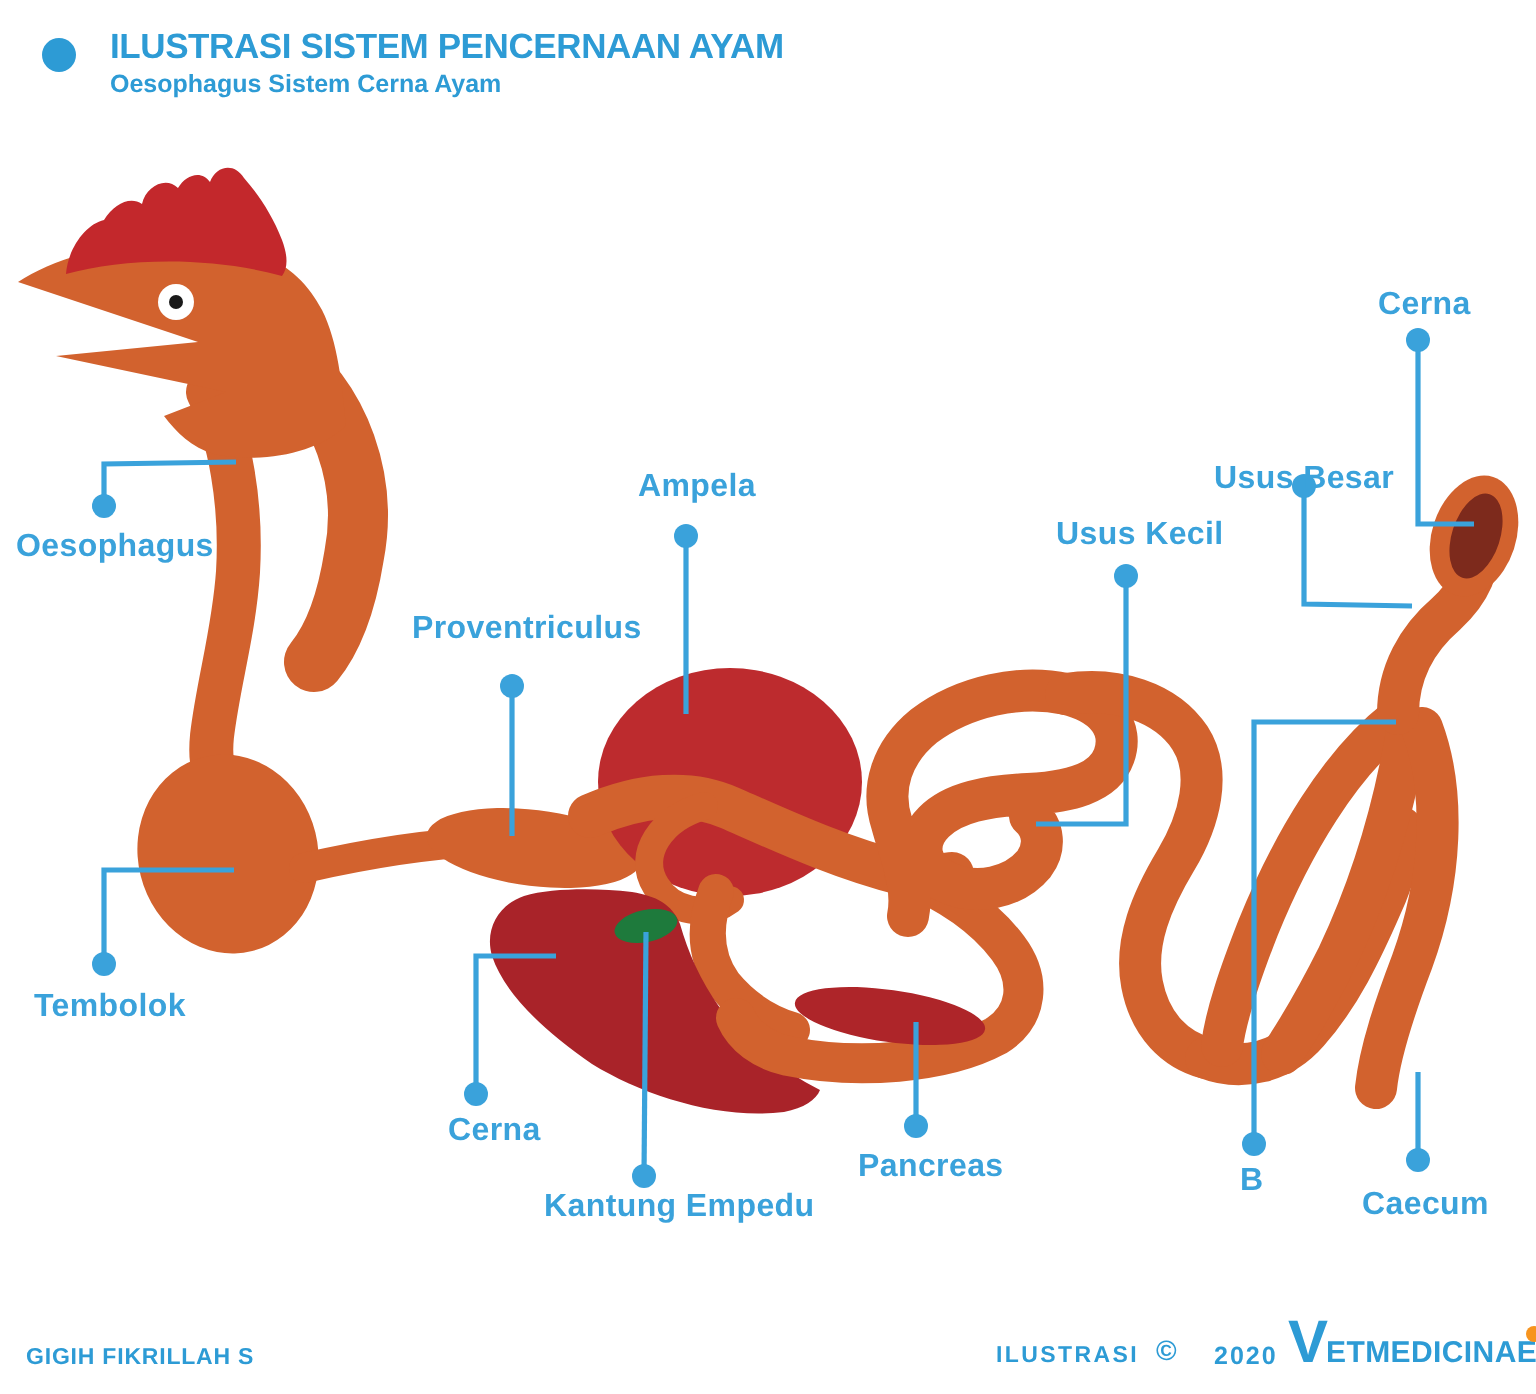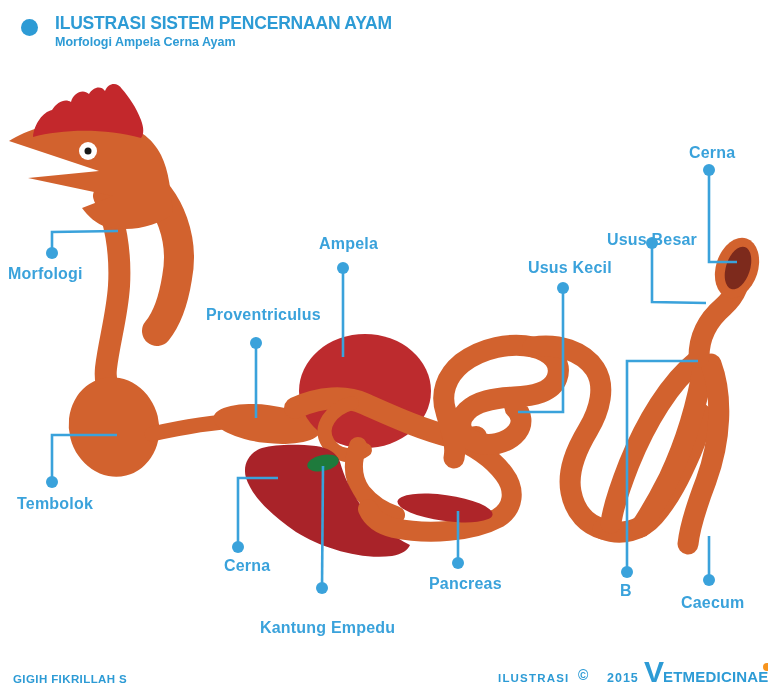--- a/index.html
+++ b/index.html
@@ -14,21 +14,21 @@
   
   svg.figure{position:absolute;left:0;top:0;width:768px;height:697px;}
 
   
   .lbl{position:absolute;font-size:16px;font-weight:bold;color:#3AA2DB;letter-spacing:0.2px;white-space:nowrap;line-height:1;}
   .lbl-oesophagus{left:8px;top:266px;}
   .lbl-tembolok{left:17px;top:496px;}
   .lbl-proventriculus{left:206px;top:307px;}
   .lbl-ampela{left:319px;top:236px;}
   .lbl-hati{left:224px;top:558px;}
-  .lbl-kantung-empedu{left:260px;top:596px;margin-top:24px;}
+  .lbl-kantung-empedu{left:272px;top:596px;}
   .lbl-pancreas{left:429px;top:576px;}
   .lbl-usus-kecil{left:528px;top:260px;}
   .lbl-usus-besar{left:607px;top:232px;}
   .lbl-kloaka{left:689px;top:145px;}
   .lbl-b{left:620px;top:583px;}
   .lbl-caecum{left:681px;top:595px;}
 
   
   .author{position:absolute;left:13px;top:673px;font-size:11.5px;font-weight:bold;letter-spacing:0.4px;color:#2D9BD5;white-space:nowrap;}
   .copy-label{position:absolute;left:498px;top:672px;font-size:11.5px;font-weight:bold;letter-spacing:1.2px;color:#2D9BD5;}
@@ -39,21 +39,21 @@
   .logo-rest{font-weight:bold;font-size:15px;letter-spacing:0.2px;margin-left:-1px;}
   .logo-dot{position:absolute;right:-2px;top:5px;width:8px;height:8px;border-radius:50%;background:#F7941E;}
 </style>
 </head>
 <body>
 
 <div class="stage">
 
   <span class="bullet"></span>
   <div class="title">ILUSTRASI SISTEM PENCERNAAN AYAM</div>
-  <div class="subtitle">Morfologi Ampela Cerna Ayam</div>
+  <div class="subtitle">Oesophagus Sistem Cerna Ayam</div>
 
   <svg class="figure" viewBox="0 0 768 697" aria-hidden="true">
 
     <g fill="none" stroke="#D2622E" stroke-linecap="round">
       <path d="M138 176 C172 200,184 242,177 278 C173 303,166 320,157 331" stroke-width="30"></path>
       <path d="M104 196 C115 218,121 252,119 286 C117 316,109 342,106 368 C105 378,106 384,109 390" stroke-width="22"></path>
     </g>
 
     <ellipse cx="114" cy="427" rx="45" ry="50" transform="rotate(-14 114 427)" fill="#D2622E"></ellipse>
     <path d="M152 434 C183 427,213 422,240 421" fill="none" stroke="#D2622E" stroke-width="15" stroke-linecap="round"></path>
@@ -140,36 +140,36 @@
         <polyline points="627,572 627,361 698,361"></polyline>
           <circle cx="627" cy="572" r="6" fill="#3AA2DB" stroke="none"></circle>
       </g>
       <g>
         <polyline points="709,580 709,536"></polyline>
           <circle cx="709" cy="580" r="6" fill="#3AA2DB" stroke="none"></circle>
       </g>
     </g>
   </svg>
 
-  <div class="lbl lbl-oesophagus">Morfologi</div>
+  <div class="lbl lbl-oesophagus">Oesophagus</div>
   <div class="lbl lbl-tembolok">Tembolok</div>
   <div class="lbl lbl-proventriculus">Proventriculus</div>
   <div class="lbl lbl-ampela">Ampela</div>
   <div class="lbl lbl-hati">Cerna</div>
   <div class="lbl lbl-kantung-empedu">Kantung Empedu</div>
   <div class="lbl lbl-pancreas">Pancreas</div>
   <div class="lbl lbl-usus-kecil">Usus Kecil</div>
   <div class="lbl lbl-usus-besar">Usus Besar</div>
   <div class="lbl lbl-kloaka">Cerna</div>
   <div class="lbl lbl-b">B</div>
   <div class="lbl lbl-caecum">Caecum</div>
 
   <div class="author">GIGIH FIKRILLAH S</div>
   <div class="copy-label">ILUSTRASI</div>
   <div class="copy-symbol">©</div>
-  <div class="copy-year">2015</div>
+  <div class="copy-year">2020</div>
   <div class="logo">
     <span class="logo-v">V</span>
       <span class="logo-rest">ETMEDICINAE</span>
     <span class="logo-dot"></span>
   </div>
 
 </div>
 
 </body></html>

